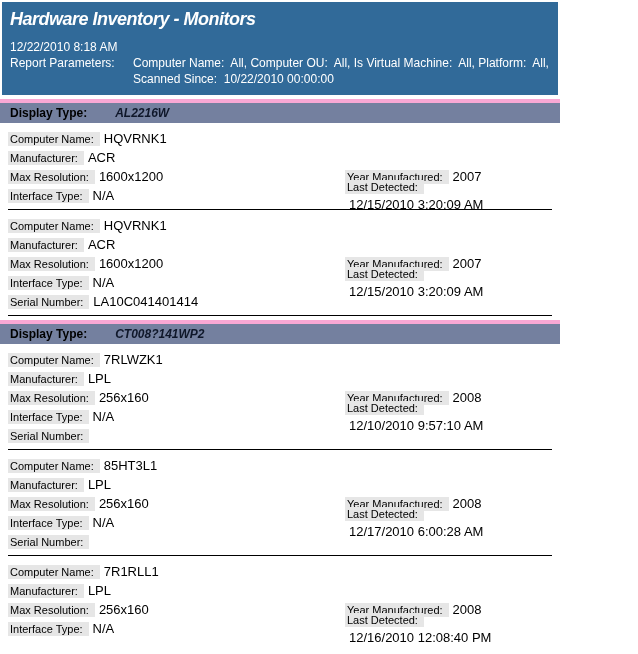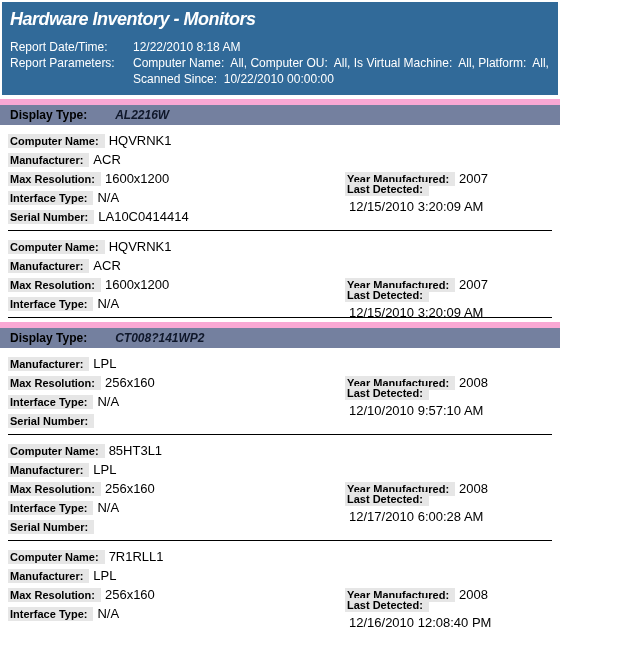--- a/index.html
+++ b/index.html
@@ -14,46 +14,45 @@
   }
   .report-title {
     font-size:18px; font-weight:bold; font-style:italic;
     letter-spacing:-0.5px; margin:2px 0 9px 0;
   }
   .hdr-row { display:flex; font-size:12px; line-height:16px; }
   .hdr-label { width:123px; flex-shrink:0; }
   .hdr-value { white-space:pre; }
   
   .section-bar {
-    margin-top:4px; border-top:6px solid #f9a8d4; background:#74809F;
+    margin-top:4px; border-top:4px solid #f9a8d4; background:#74809F;
     height:20px; display:flex; align-items:center; padding-left:10px;
   }
   .section-label { font-weight:bold; font-size:12px; color:#000; }
   .section-value { font-weight:bold; font-style:italic; font-size:12px; color:#0f172a; margin-left:28px; }
   
   .record { padding:5px 0 5px 8px; }
   .rrow { height:19px; display:flex; align-items:center; }
   .cell-l { width:337px; flex-shrink:0; }
   .cell-r { flex:1; }
   .lbl {
     display:inline-block; background:#E6E6E6; color:#000;
-    font-weight:bold; font-size:11px; padding:1px 6px 1px 2px;
+    font-weight:normal; font-size:11px; padding:1px 6px 1px 2px;
   }
   .val { font-size:13px; color:#000; margin-left:4px; white-space:pre; }
   .divider { border-top:1px solid #000; margin:0 8px; height:0; }
 </style>
 </head>
 <body>
 
 <div class="page">
 
   <div class="report-header">
     <div class="report-title">Hardware Inventory - Monitors</div>
     <div class="hdr-row">
-      <span class="hdr-label">Report Date/Time:</span>
       <span class="hdr-value">12/22/2010 8:18 AM</span>
     </div>
     <div class="hdr-row">
       <span class="hdr-label">Report Parameters:</span>
       <span class="hdr-value"><span>Computer Name:  All, Computer OU:  All, Is Virtual Machine:  All, Platform:  All,</span><br><span>Scanned Since:  10/22/2010 00:00:00</span></span>
     </div>
   </div>
 
   <div class="section-bar">
     <span class="section-label">Display Type:</span>
@@ -80,25 +79,20 @@
       </span>
     </div>
     <div class="rrow">
       <span class="cell-l">
         <span class="lbl">Interface Type:</span><span class="val">N/A</span>
       </span>
       <span class="cell-r">
         <span class="lbl">Last Detected:</span><span class="val">12/15/2010 3:20:09 AM</span>
       </span>
     </div>
-    <div class="rrow">
-      <span class="cell-l">
-        <span class="lbl">Serial Number:</span><span class="val">LA10C0414414</span>
-      </span>
-    </div>
   </div>
   <div class="divider"></div>
 
   <div class="record">
     <div class="rrow">
       <span class="cell-l">
         <span class="lbl">Computer Name:</span><span class="val">HQVRNK1</span>
       </span>
     </div>
     <div class="rrow">
@@ -113,33 +107,43 @@
       <span class="cell-r">
         <span class="lbl">Year Manufactured:</span><span class="val">2007</span>
       </span>
     </div>
     <div class="rrow">
       <span class="cell-l">
         <span class="lbl">Interface Type:</span><span class="val">N/A</span>
       </span>
       <span class="cell-r">
         <span class="lbl">Last Detected:</span><span class="val">12/15/2010 3:20:09 AM</span>
+      </span>
+    </div>
+    <div class="rrow">
+      <span class="cell-l">
+        <span class="lbl">Serial Number:</span><span class="val">LA10C041401414</span>
       </span>
     </div>
   </div>
   <div class="divider"></div>
 
   <div class="section-bar">
     <span class="section-label">Display Type:</span>
     <span class="section-value">CT008?141WP2</span>
   </div>
 
   <div class="record">
     <div class="rrow">
       <span class="cell-l">
+        <span class="lbl">Computer Name:</span><span class="val">7RLWZK1</span>
+      </span>
+    </div>
+    <div class="rrow">
+      <span class="cell-l">
         <span class="lbl">Manufacturer:</span><span class="val">LPL</span>
       </span>
     </div>
     <div class="rrow">
       <span class="cell-l">
         <span class="lbl">Max Resolution:</span><span class="val">256x160</span>
       </span>
       <span class="cell-r">
         <span class="lbl">Year Manufactured:</span><span class="val">2008</span>
       </span>

